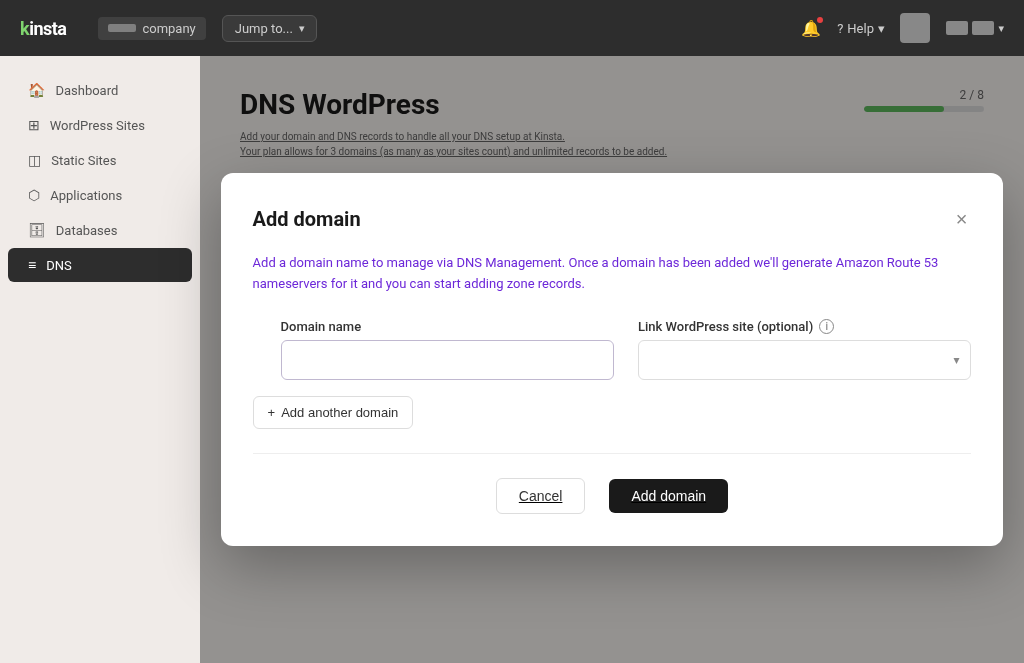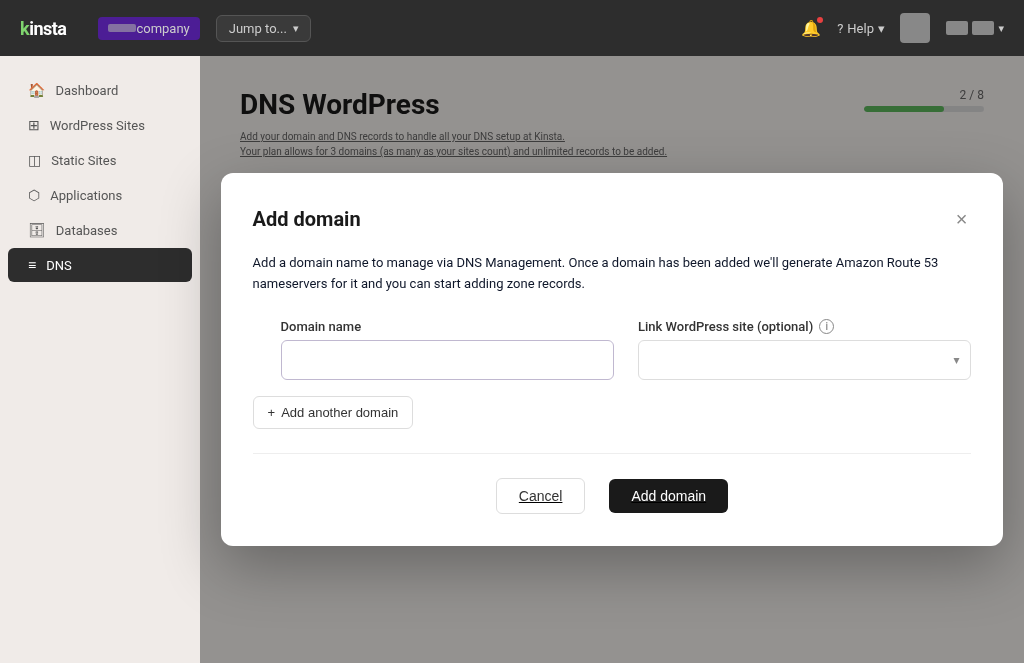--- a/index.html
+++ b/index.html
@@ -27,28 +27,28 @@
       color: #fff;
       font-weight: 700;
       font-size: 18px;
       letter-spacing: -0.5px;
       margin-right: 16px;
     }
     .topnav-logo span {
       color: #7fd46e;
     }
     .topnav-company {
-      background: #4c1d95;
+      background: #404040;
       border-radius: 4px;
       padding: 4px 10px;
       color: #ccc;
       font-size: 13px;
       display: flex;
       align-items: center;
-      gap: 0;
+      gap: 6px;
     }
     .topnav-company-bar {
       width: 28px;
       height: 8px;
       background: #aaa;
       border-radius: 2px;
       opacity: 0.6;
     }
     .topnav-jump {
       background: #3a3a3a;
@@ -243,21 +243,21 @@
       background: none;
       border: none;
       font-size: 20px;
       color: #888;
       cursor: pointer;
       line-height: 1;
       padding: 4px;
     }
     .modal-desc {
       font-size: 13px;
-      color: #0f172a;
+      color: #6d28d9;
       line-height: 1.6;
       margin-bottom: 24px;
     }
     .form-row {
       display: flex;
       gap: 24px;
       margin-bottom: 16px;
       margin-left: 28px;
     }
     .form-group {

